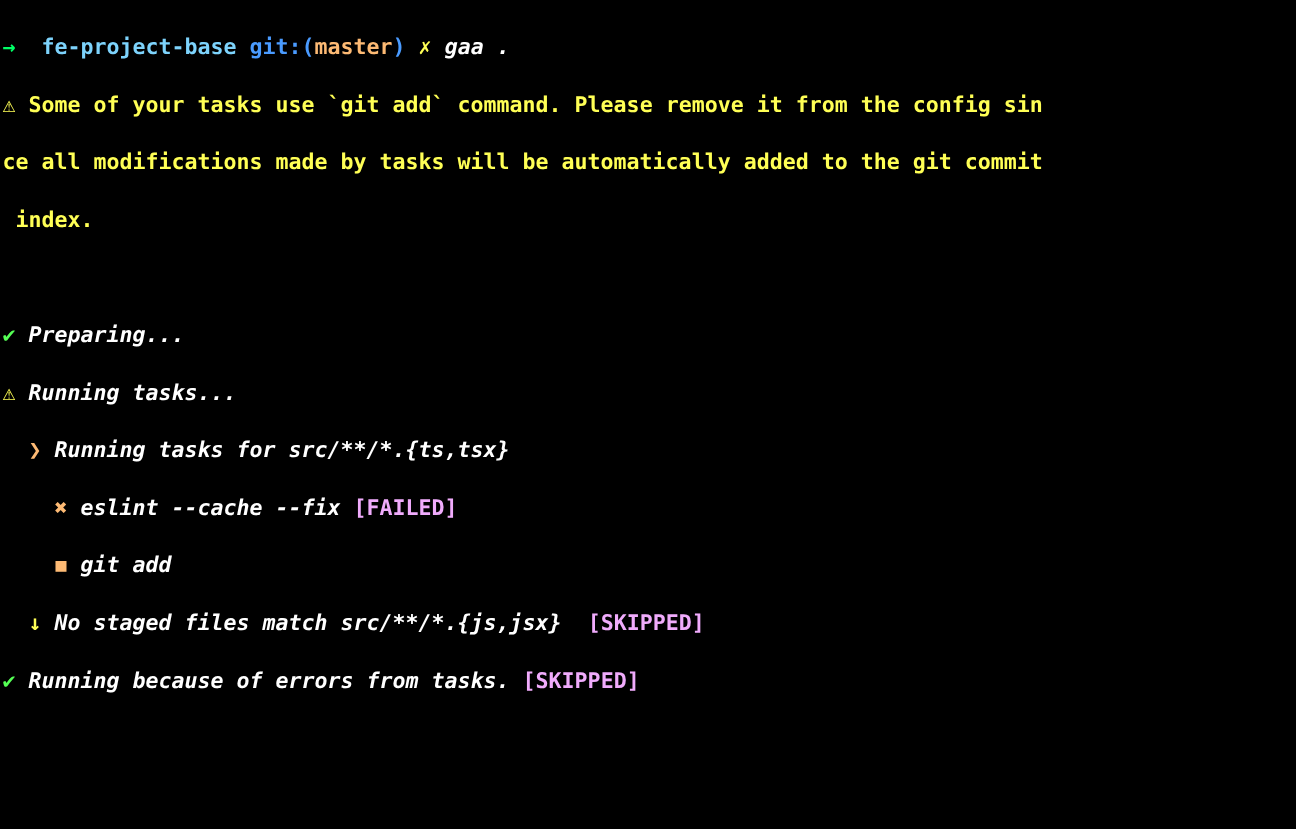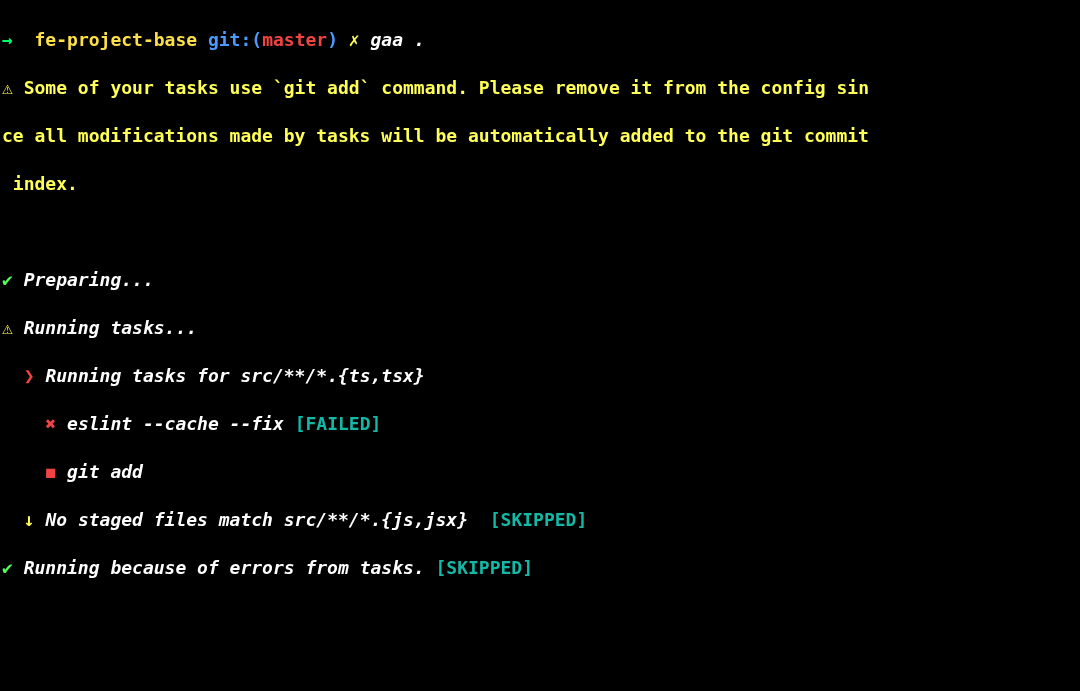--- a/index.html
+++ b/index.html
@@ -14,27 +14,27 @@
     font-weight: bold;
     color: #ffffff;
     overflow: hidden;
   }
   .terminal {
     padding: 4px 0 0 2px;
     white-space: pre;
   }
   .line { display: block; }
   .arrow   { color: #00ff66; }
-  .cyan    { color: #fde047; text-align: right; }
+  .cyan    { color: #7dd3fc; text-align: right; }
   .blue    { color: #4a9bff; }
-  .red     { color: #ef4444; }
+  .red     { color: #fdba74; }
   .yellow  { color: #ffff55; }
   .green   { color: #55ff55; }
   .white   { color: #ffffff; font-style: italic; }
-  .gray    { color: #14b8a6; }
+  .gray    { color: #f0abfc; }
 </style>
 </head>
 <body>
 
 <div class="terminal">
 <span class="line"><span class="arrow">→</span>  <span class="cyan">fe-project-base</span> <span class="blue">git:(</span><span class="red">master</span><span class="blue">)</span> <span class="yellow">✗</span> <span class="white">gaa .</span></span>
 <span class="line"><span class="yellow">⚠</span> <span class="yellow">Some of your tasks use `git add` command. Please remove it from the config sin</span></span>
 <span class="line yellow">ce all modifications made by tasks will be automatically added to the git commit</span>
 <span class="line yellow"> index.</span>
 <span class="line"> </span>

